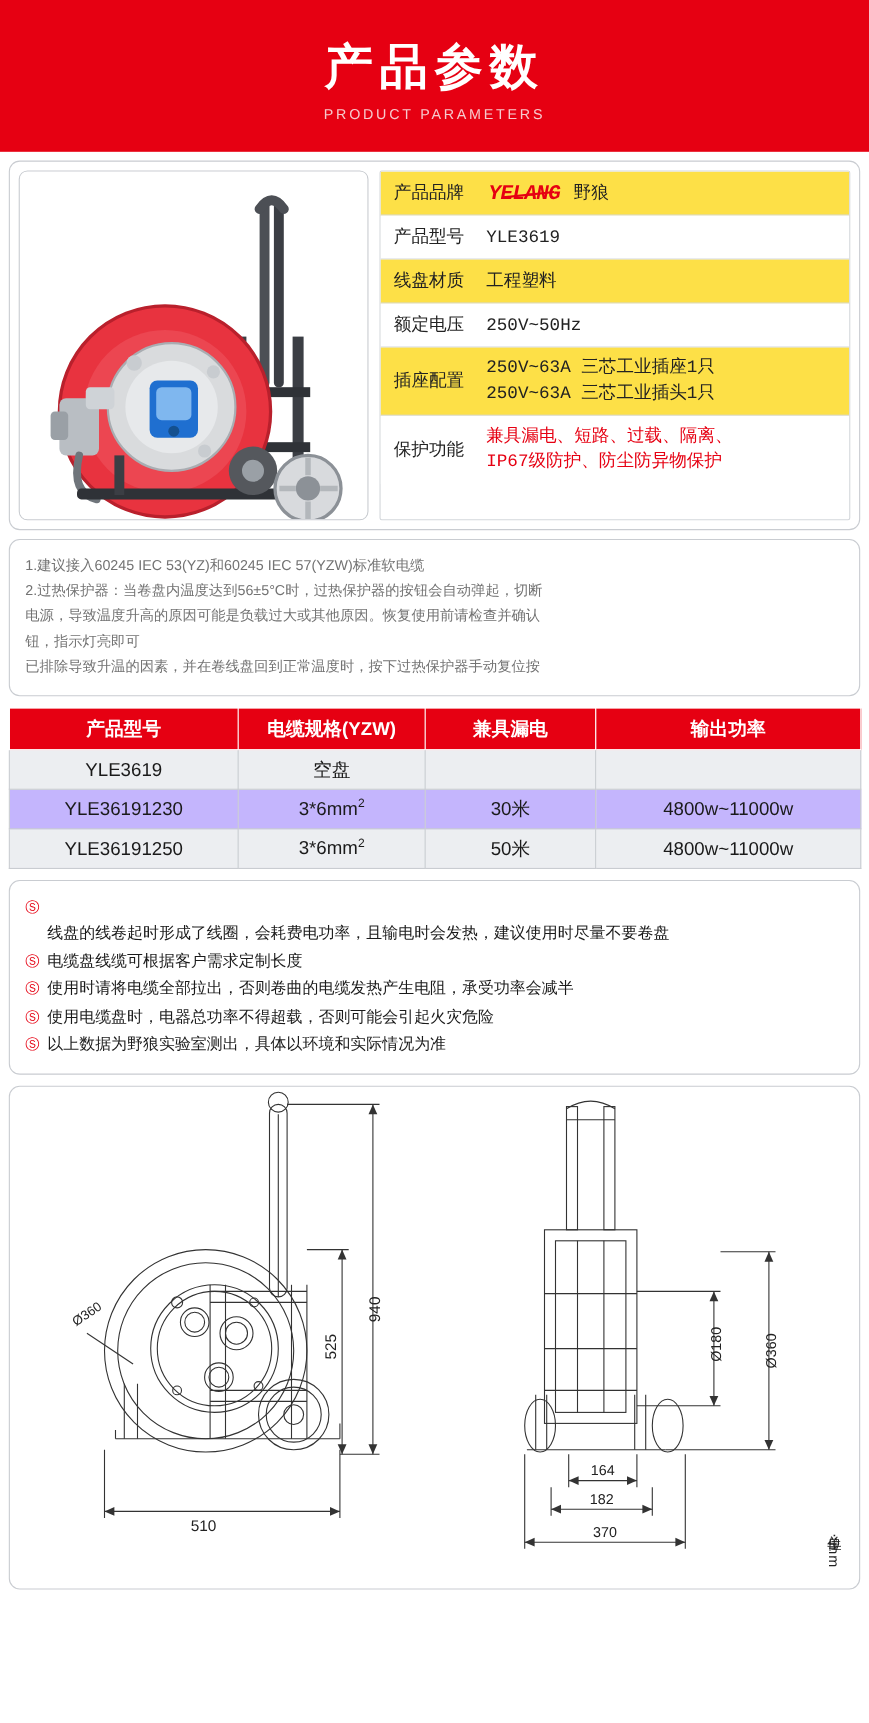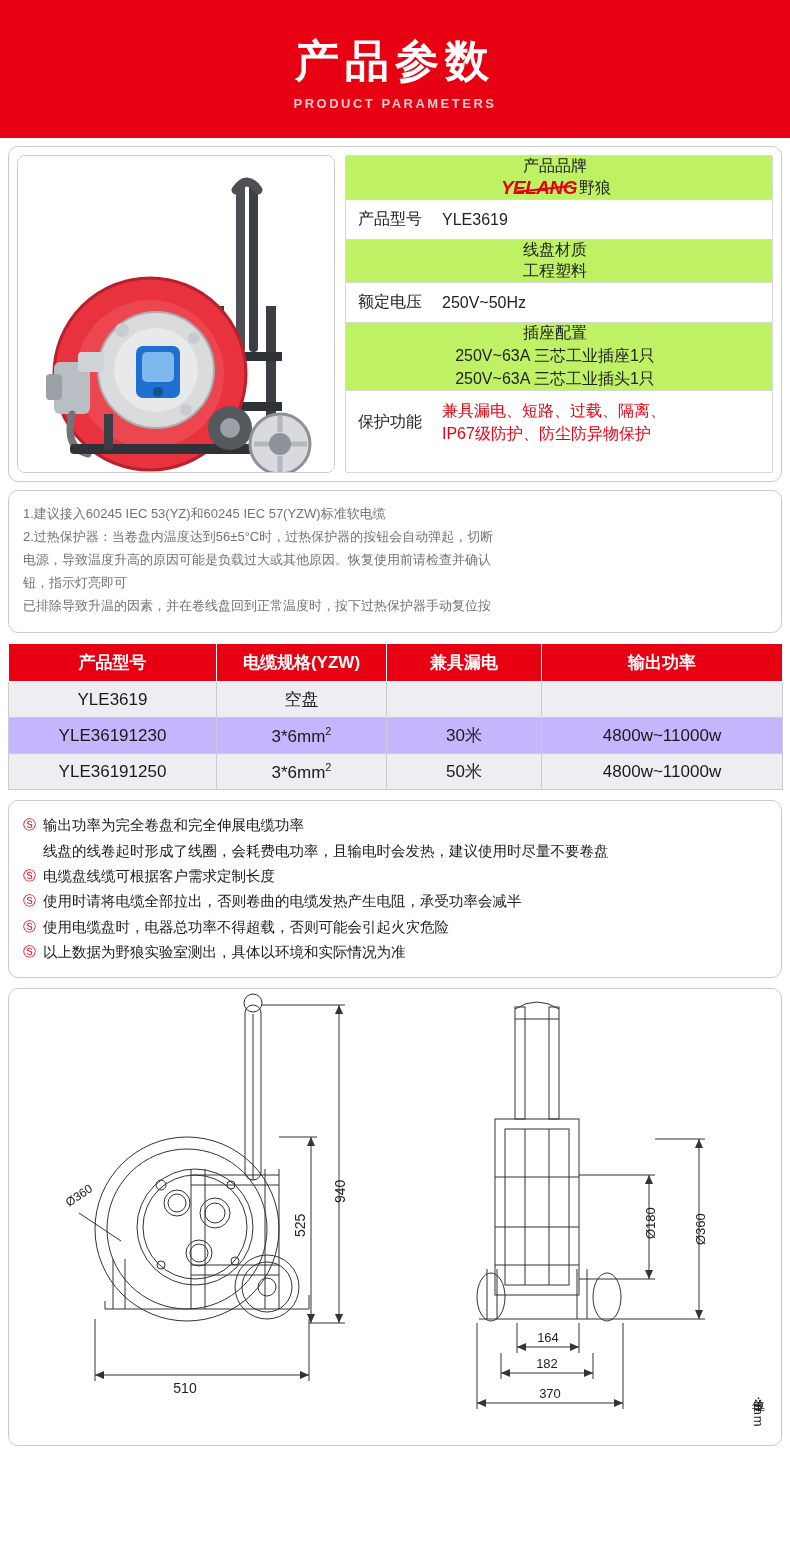--- a/index.html
+++ b/index.html
@@ -27,21 +27,20 @@
     font-size: 44px;
     font-weight: bold;
     letter-spacing: 6px;
     line-height: 1.25;
   }
   .banner-sub {
     color: #f6c9cd;
     font-size: 13px;
     letter-spacing: 2.5px;
     margin-top: 8px;
-    font-weight: bold;
   }
 
   
   .spec-wrap {
     margin: 8px 8px 0 8px;
     border: 1px solid #c9ccd1;
     border-radius: 10px;
     padding: 8px;
     display: flex;
     gap: 10px;
@@ -64,36 +63,38 @@
     border-radius: 2px;
     overflow: hidden;
   }
   .spec-row {
     display: flex;
     align-items: center;
     border-bottom: 1px solid #d4d7db;
     min-height: 40px;
   }
   .spec-row:last-child { border-bottom: none; }
-  .spec-row.alt { background: #bef264; flex-direction: column; }
+  .spec-row.alt { background: #fde047; }
   .spec-row.white { background: #ffffff; }
   .spec-label {
     width: 96px;
     flex: none;
     padding-left: 12px;
     font-size: 16px;
     color: #222;
   }
   .spec-value {
     flex: 1;
     font-size: 16px;
     color: #222;
     padding-right: 8px;
     display: flex;
     align-items: center;
+    gap: 10px;
+    font-family: Liberation Mono, monospace;
   }
   .spec-value .two-line { line-height: 1.45; }
   .brand-logo {
     font-style: italic;
     font-weight: bold;
     color: #e60012;
     font-size: 19px;
     letter-spacing: -0.5px;
     position: relative;
     display: inline-block;
@@ -339,21 +340,20 @@
         <td><span>3*6mm</span><sup>2</sup></td>
         <td>50米</td>
         <td>4800w~11000w</td>
       </tr>
     </tbody>
   </table>
 
   <div class="notes2">
     <div class="note-line">
       <span class="bullet">Ⓢ</span>
-      <span>输出功率为完全卷盘和完全伸展电缆功率</span>
     </div>
     <div class="note-sub">线盘的线卷起时形成了线圈，会耗费电功率，且输电时会发热，建议使用时尽量不要卷盘</div>
     <div class="note-line">
       <span class="bullet">Ⓢ</span>
       <span>电缆盘线缆可根据客户需求定制长度</span>
     </div>
     <div class="note-line">
       <span class="bullet">Ⓢ</span>
       <span>使用时请将电缆全部拉出，否则卷曲的电缆发热产生电阻，承受功率会减半</span>
     </div>

